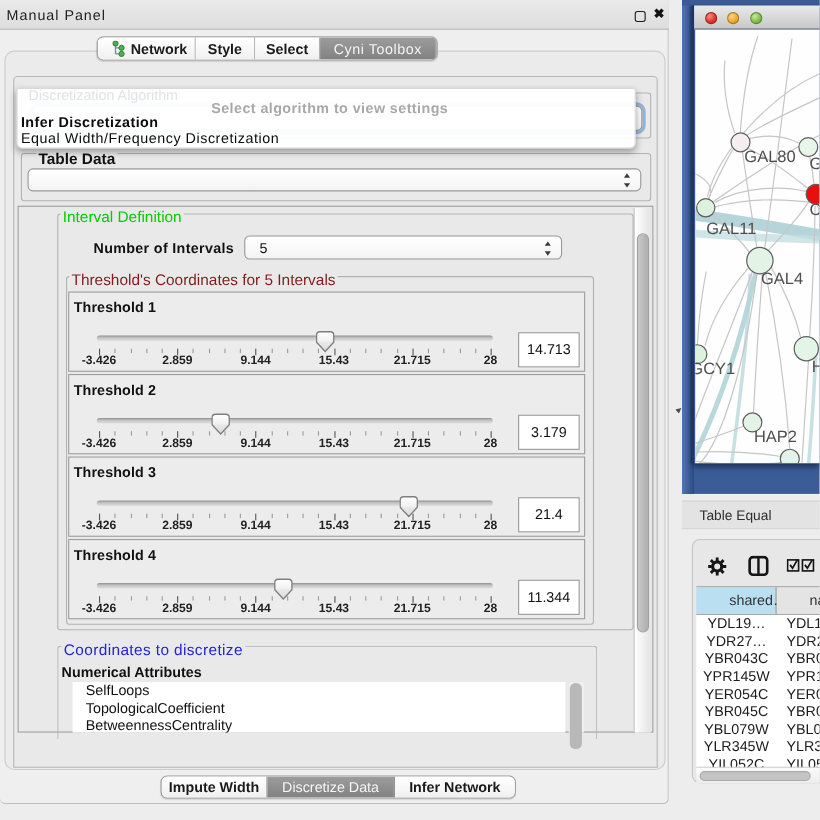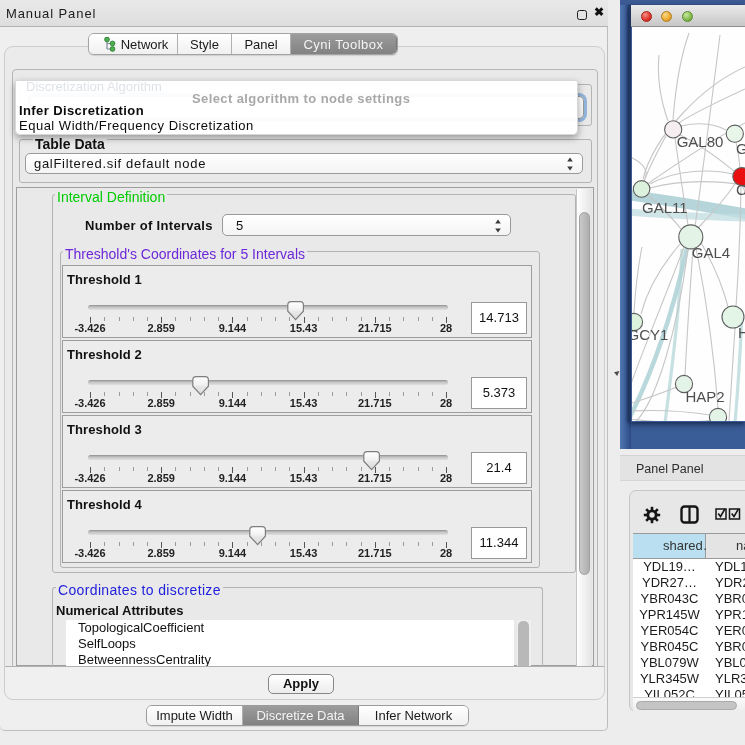--- a/index.html
+++ b/index.html
@@ -20,21 +20,21 @@
 #cpanel { position:absolute; left:4px; top:46px; width:601px; height:654px;
   background:#ebebeb; border:1px solid #cdcdcd; border-radius:9px; }
 #ipanel { position:absolute; left:12px; top:69px; width:586px; height:629px;
   background:#e9e9e9; border:1px solid #b7b7b7; border-radius:4px 4px 0 0; }
 
 
 #tabbar { position:absolute; left:88px; top:33px; height:22px; display:flex;
   border:1px solid #a3a3a3; border-radius:6px; overflow:hidden; background:#fff;
   box-shadow:0 1px 1px rgba(0,0,0,0.12); }
 .seg { height:100%; display:flex; align-items:center; justify-content:center;
-  font-size:13px; font-weight:normal; color:#1a1a1a;
+  font-size:13px; font-weight:bold; color:#1a1a1a;
   background:linear-gradient(#ffffff,#f0f0f0); border-right:1px solid #b0b0b0; }
 .seg:last-child { border-right:none; }
 .seg.sel { background:linear-gradient(#9c9c9c,#828282); color:#f4f4f4; font-weight:normal;
   border-right:1px solid #787878; }
 
 
 .group { position:absolute; border:1px solid #b3b3b3; border-radius:3px; }
 .gtitle { position:absolute; top:-6px; font-size:14px; background:#e9e9e9; padding:0 2px; }
 
 
@@ -145,35 +145,34 @@
 
   <div id="tabbar">
     <div class="seg" style="width:89px;padding-left:6px">
       <svg width="13" height="15" viewBox="0 0 13 15" style="margin-right:4px">
         <path d="M3,3 L3,12 M3,6.5 L7,6.5 M3,12 L7,12" stroke="#7a8a99" stroke-width="1.2" fill="none"></path>
         <circle cx="3" cy="2.5" r="2.4" fill="#4caf50" stroke="#2c7a2f" stroke-width="0.8"></circle>
         <circle cx="8.5" cy="6.5" r="2.4" fill="#4caf50" stroke="#2c7a2f" stroke-width="0.8"></circle>
         <circle cx="8.5" cy="12" r="2.4" fill="#4caf50" stroke="#2c7a2f" stroke-width="0.8"></circle>
       </svg>Network</div>
     <div class="seg" style="width:54px">Style</div>
-    <div class="seg" style="width:59px">Panel</div>
+    <div class="seg" style="width:59px">Select</div>
     <div class="seg sel" style="width:106px;letter-spacing:0.5px">Cyni Toolbox</div>
   </div>
 
   
   <div class="group" style="left:19px;top:84px;width:573px;height:42px"></div>
   <div class="combo" style="left:30px;top:96px;width:554px;height:23px;
        box-shadow:0 0 0 3px rgba(100,150,210,0.65)"></div>
 
   
   <div class="group" style="left:19px;top:139px;width:573px;height:44px">
     <div class="gtitle" style="left:13px;top:-4px;font-weight:bold;color:#111">Table Data</div>
   </div>
   <div class="combo" style="left:25px;top:153px;width:558px;height:21px;line-height:20px">
-    <span style="padding-left:8px;letter-spacing:0.7px">galFiltered.sif default node</span>
     <span class="arr" style="top:0">
       <svg width="8" height="20" viewBox="0 0 8 20">
           <path d="M4,3.5 L6.8,7.5 L1.2,7.5 Z" fill="#3a3a3a"></path>
       <path d="M4,16.5 L6.8,12.5 L1.2,12.5 Z" fill="#3a3a3a"></path>
         </svg></span>
   </div>
 
   
   <div id="spane">
     <div id="vsb">
@@ -190,21 +189,21 @@
     <span style="padding-left:13px">5</span>
     <span class="arr" style="top:1px">
       <svg width="8" height="20" viewBox="0 0 8 20">
           <path d="M4,3.5 L6.8,7.5 L1.2,7.5 Z" fill="#3a3a3a"></path>
       <path d="M4,16.5 L6.8,12.5 L1.2,12.5 Z" fill="#3a3a3a"></path>
         </svg></span>
   </div>
 
   
   <div class="group" style="left:60px;top:251px;width:480px;height:317px">
-    <div class="gtitle" style="left:2px;color:#6d28d9">Threshold's Coordinates for 5 Intervals</div>
+    <div class="gtitle" style="left:2px;color:#7f1d1d">Threshold's Coordinates for 5 Intervals</div>
   </div>
 
   <svg width="0" height="0">
       <defs>
     <linearGradient id="thumbgrad" x1="0" y1="0" x2="0" y2="1">
       <stop offset="0" stop-color="#ffffff"></stop>
           <stop offset="0.45" stop-color="#f2f2f2"></stop>
       <stop offset="0.55" stop-color="#e8e8e8"></stop>
           <stop offset="1" stop-color="#dadada"></stop>
     </linearGradient>
@@ -282,21 +281,21 @@
       <div class="tick" style="left:383.0px;height:6px;background:#555"></div>
       <div class="ticklab" style="left:-3.0px">-3.426</div>
       <div class="ticklab" style="left:68.2px">2.859</div>
       <div class="ticklab" style="left:139.4px">9.144</div>
       <div class="ticklab" style="left:210.6px">15.43</div>
       <div class="ticklab" style="left:281.8px">21.715</div>
       <div class="ticklab" style="left:353.0px">28</div>
       <svg class="thumb" style="left:128.8px" width="18" height="21" viewBox="0 0 18 21">
         <path d="M 0.8 4.8 Q 0.8 1.6 4 1.6 L 13.2 1.6 Q 16.4 1.6 16.4 4.8 L 16.4 11.2 L 8.6 19.6 L 0.8 11.2 Z" fill="url(#thumbgrad)" stroke="#7e7e7e" stroke-width="1.2"></path>
       </svg>
-      <div class="vbox">5.373</div>
+      <div class="vbox">3.179</div>
     </div>
   <div class="tpanel" style="top:415px">
       <div class="tlabel">Threshold 3</div>
       <div class="track"></div>
       <div class="tick" style="left:27.0px;height:6px;background:#555"></div>
       <div class="tick" style="left:41.2px;height:4px;background:#9a9a9a"></div>
       <div class="tick" style="left:55.5px;height:4px;background:#9a9a9a"></div>
       <div class="tick" style="left:69.7px;height:4px;background:#9a9a9a"></div>
       <div class="tick" style="left:84.0px;height:4px;background:#9a9a9a"></div>
       <div class="tick" style="left:98.2px;height:6px;background:#555"></div>
@@ -371,42 +370,39 @@
       </svg>
       <div class="vbox">11.344</div>
     </div>
 
   
   <div class="group" style="left:52px;top:587px;width:491px;height:85px;border-bottom:none;border-radius:3px 3px 0 0">
     <div class="gtitle" style="left:3px;color:#2222dd;letter-spacing:0.35px">Coordinates to discretize</div>
   </div>
   <div class="abs" style="left:56px;top:603px;font-size:13px;font-weight:bold;color:#111">Numerical Attributes</div>
   <div id="attrlist">
-    <div>TopologicalCoefficient</div>
-      <div>SelfLoops</div>
+    <div>SelfLoops</div>
+      <div>TopologicalCoefficient</div>
       <div>BetweennessCentrality</div>
   </div>
   <div id="attrsb">
       <div id="attrsbthumb"></div>
     </div>
 
-  <div id="applyrow">
-      <div id="applybtn">Apply</div>
-    </div>
 
   <div id="btabs">
     <div class="seg" style="width:96px">Impute Width</div>
     <div class="seg sel" style="width:116px">Discretize Data</div>
     <div class="seg" style="width:109px">Infer Network</div>
   </div>
 
   
   <div id="popup">
     <div class="ghost1">Discretization Algorithm</div>
-    <div class="ghost2">Select algorithm to node settings</div>
+    <div class="ghost2">Select algorithm to view settings</div>
     <div class="it1">Infer Discretization</div>
     <div class="it2">Equal Width/Frequency Discretization</div>
   </div>
 </div>
 
 <svg class="abs" style="left:614px;top:368px" width="7" height="8" viewBox="0 0 7 8">
     <path d="M1,7 L1,2 L6,4.5 Z" fill="#4a4a4a" transform="rotate(-40 3.5 4.5)"></path>
   </svg>
 
 <div id="bluebg"></div>
@@ -469,21 +465,21 @@
         <text x="10" y="185.5" font-size="15" fill="#4f4f4f" text-anchor="start" font-family="Liberation Sans, sans-serif">GAL11</text>
         <text x="79" y="231" font-size="15" fill="#4f4f4f" text-anchor="middle" font-family="Liberation Sans, sans-serif">GAL4</text>
         <text x="16" y="313" font-size="15" fill="#4f4f4f" text-anchor="middle" font-family="Liberation Sans, sans-serif">GCY1</text>
         <text x="106" y="311" font-size="15" fill="#4f4f4f" text-anchor="start" font-family="Liberation Sans, sans-serif">HA</text>
         <text x="73" y="375" font-size="15" fill="#4f4f4f" text-anchor="middle" font-family="Liberation Sans, sans-serif">HAP2</text>
       </svg>
     </div>
 </div>
 
 <div id="tpheader">
-    <span style="position:absolute;left:16px;top:6px">Panel Panel</span>
+    <span style="position:absolute;left:16px;top:6px">Table Equal</span>
   </div>
 <div id="tppanel"></div>
 
 <svg class="abs" style="left:643px;top:506px" width="18" height="18" viewBox="0 0 18 18">
   <g fill="#161616">
       <circle cx="9" cy="9" r="5.6"></circle>
   <g stroke="#161616" stroke-width="2.6">
   <line x1="9" y1="0.8" x2="9" y2="4"></line>
         <line x1="9" y1="14" x2="9" y2="17.2"></line>
   <line x1="0.8" y1="9" x2="4" y2="9"></line>

